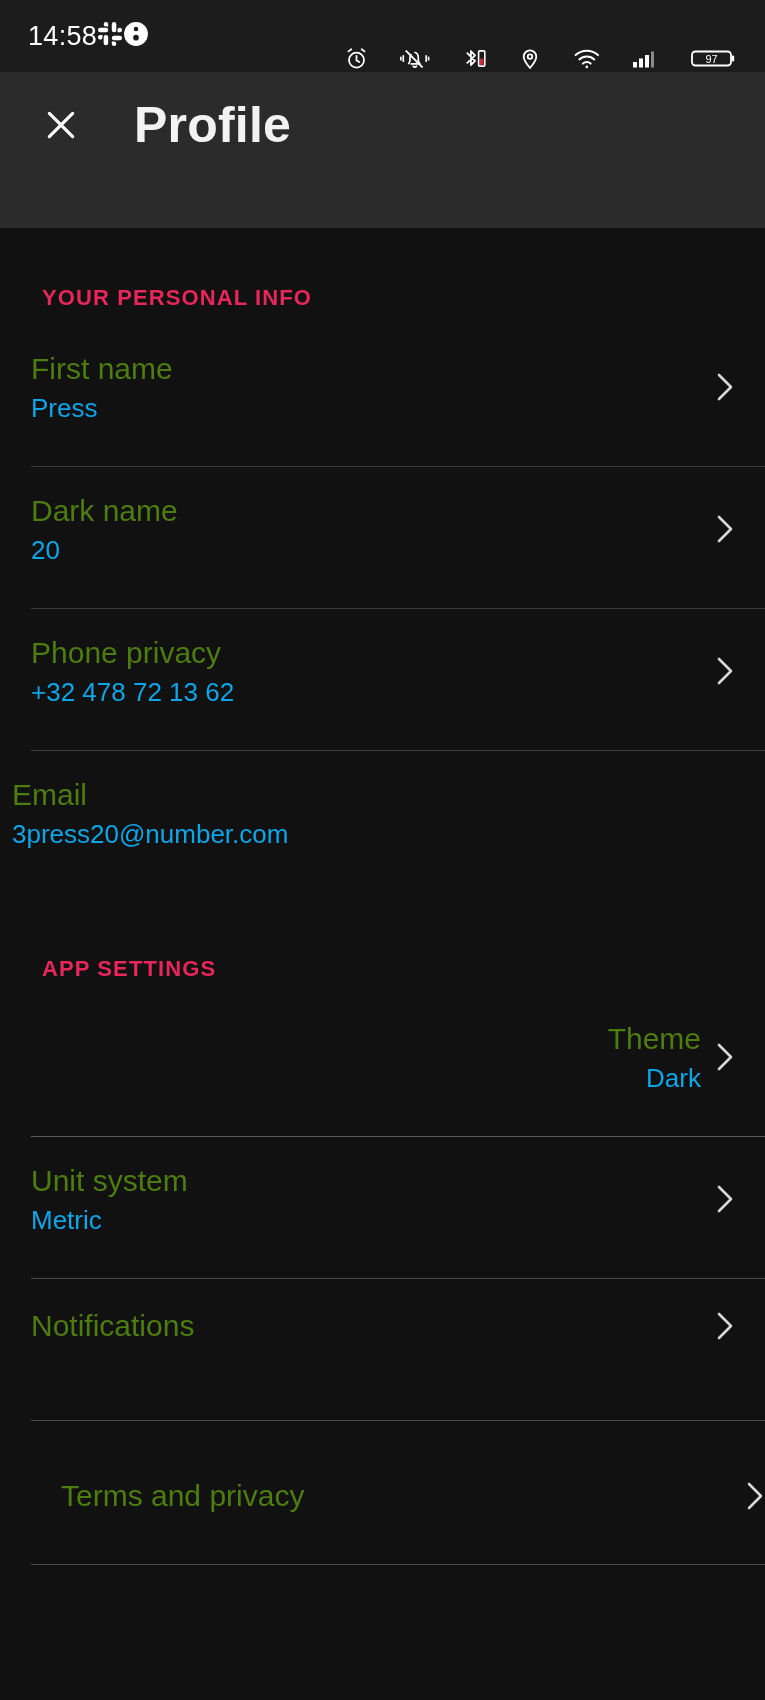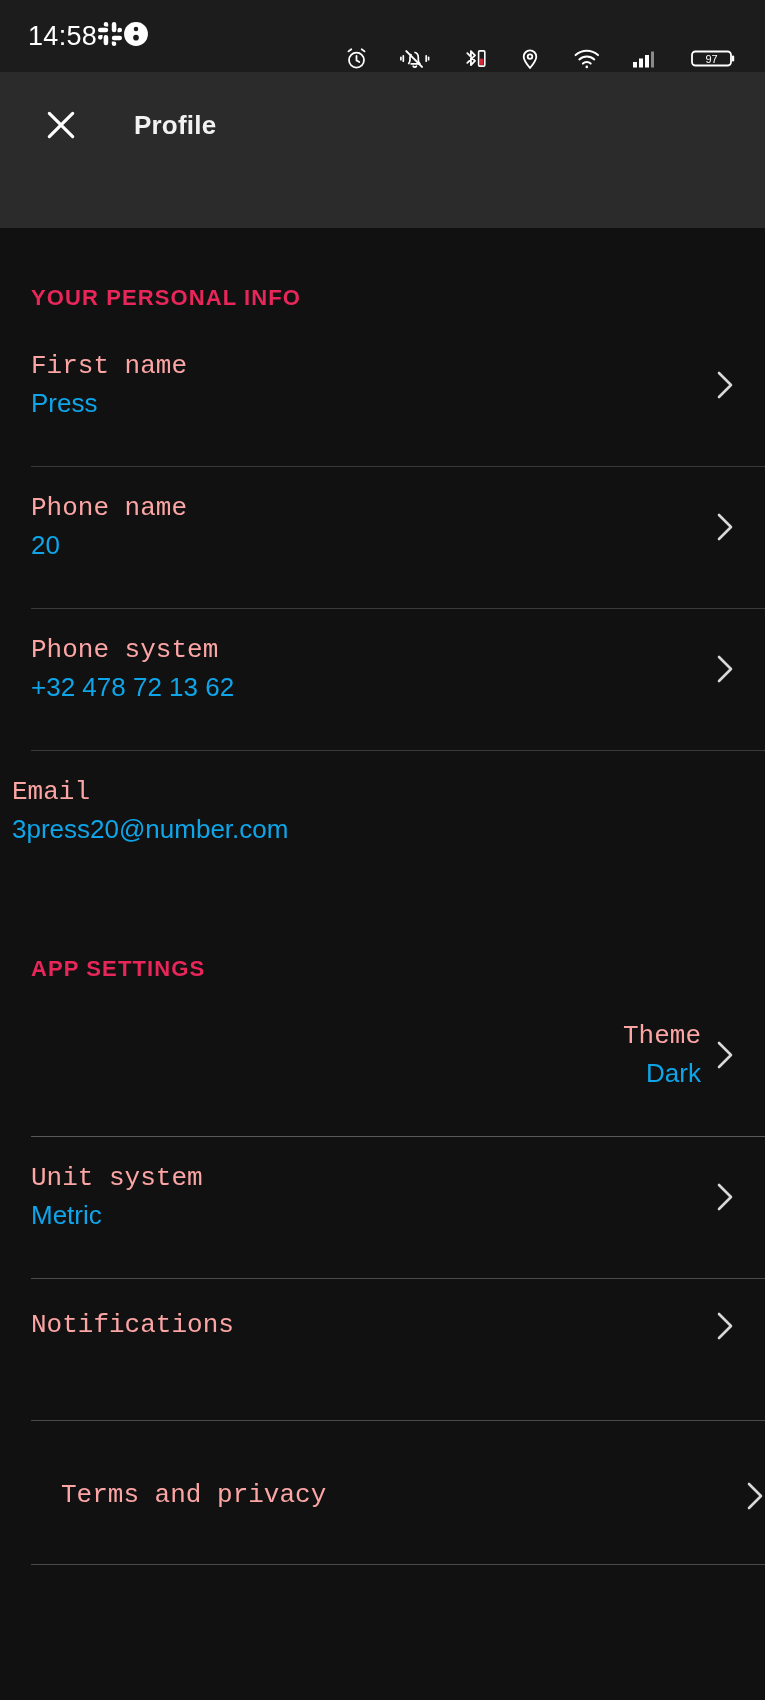--- a/index.html
+++ b/index.html
@@ -29,54 +29,53 @@
     background:#2b2b2b;
     display:flex; align-items:center;
     padding:0 38px;
   }
   .close-btn {
     width:46px; height:46px;
     display:flex; align-items:center; justify-content:center;
     cursor:pointer;
   }
   .appbar-title {
-    color:#f2f2f2; font-size:26px; font-weight:700;
+    color:#f2f2f2; font-size:50px; font-weight:700;
     margin-left:50px; letter-spacing:0.2px;
   }
   .subbar {
     position:absolute; top:178px; left:0; width:765px; height:50px;
     background:#2b2b2b;
   }
 
   
   .content {
     position:absolute; top:228px; left:0; width:765px; height:1472px;
     background:#111111;
   }
 
   .section-title {
     color:#e8265a;
     font-size:22px; font-weight:700;
     letter-spacing:1.1px;
-    padding-left:31px;
+    padding-left:42px;
   }
   .sec1-title { position:absolute; top:57px; }
   .sec2-title { position:absolute; top:728px; }
 
   .row {
     position:absolute; left:0; width:765px;
     padding-left:31px; padding-right:28px;
     cursor:pointer;
   }
   .row-main { display:flex; align-items:center; }
   .row-texts { flex:1 1 auto; min-width:0; }
   .row-label {
-    color:#fca5a5; font-size:26px; font-weight:400;
+    color:#4d7c0f; font-size:30px; font-weight:400;
     line-height:1.12;
-    font-family:Liberation Mono, monospace;
   }
   .row-value {
     color:#0ea5e9; font-size:26px; font-weight:400;
     margin-top:8px; line-height:1.1;
   }
   .chev { flex:0 0 auto; width:36px; display:flex; justify-content:flex-end; }
 
   .divider {
     position:absolute; left:31px; width:734px; height:1px;
     background:#4a4a4a;
@@ -198,36 +197,36 @@
             <path d="M6 8 18 20 6 32"></path>
           </svg>
         </div>
       </div>
     </div>
     <div class="divider dim" style="top:238px;"></div>
 
     <div class="row" style="top:266px;">
       <div class="row-main">
         <div class="row-texts">
-          <div class="row-label">Phone name</div>
+          <div class="row-label">Dark name</div>
           <div class="row-value">20</div>
         </div>
         <div class="chev">
           <svg width="24" height="40" viewBox="0 0 24 40" fill="none" stroke="#d8d8d8" stroke-width="2.6" stroke-linecap="round" stroke-linejoin="round">
             <path d="M6 8 18 20 6 32"></path>
           </svg>
         </div>
       </div>
     </div>
     <div class="divider dim" style="top:380px;"></div>
 
     <div class="row" style="top:408px;">
       <div class="row-main">
         <div class="row-texts">
-          <div class="row-label">Phone system</div>
+          <div class="row-label">Phone privacy</div>
           <div class="row-value">+32 478 72 13 62</div>
         </div>
         <div class="chev">
           <svg width="24" height="40" viewBox="0 0 24 40" fill="none" stroke="#d8d8d8" stroke-width="2.6" stroke-linecap="round" stroke-linejoin="round">
             <path d="M6 8 18 20 6 32"></path>
           </svg>
         </div>
       </div>
     </div>
     <div class="divider dim" style="top:522px;"></div>

